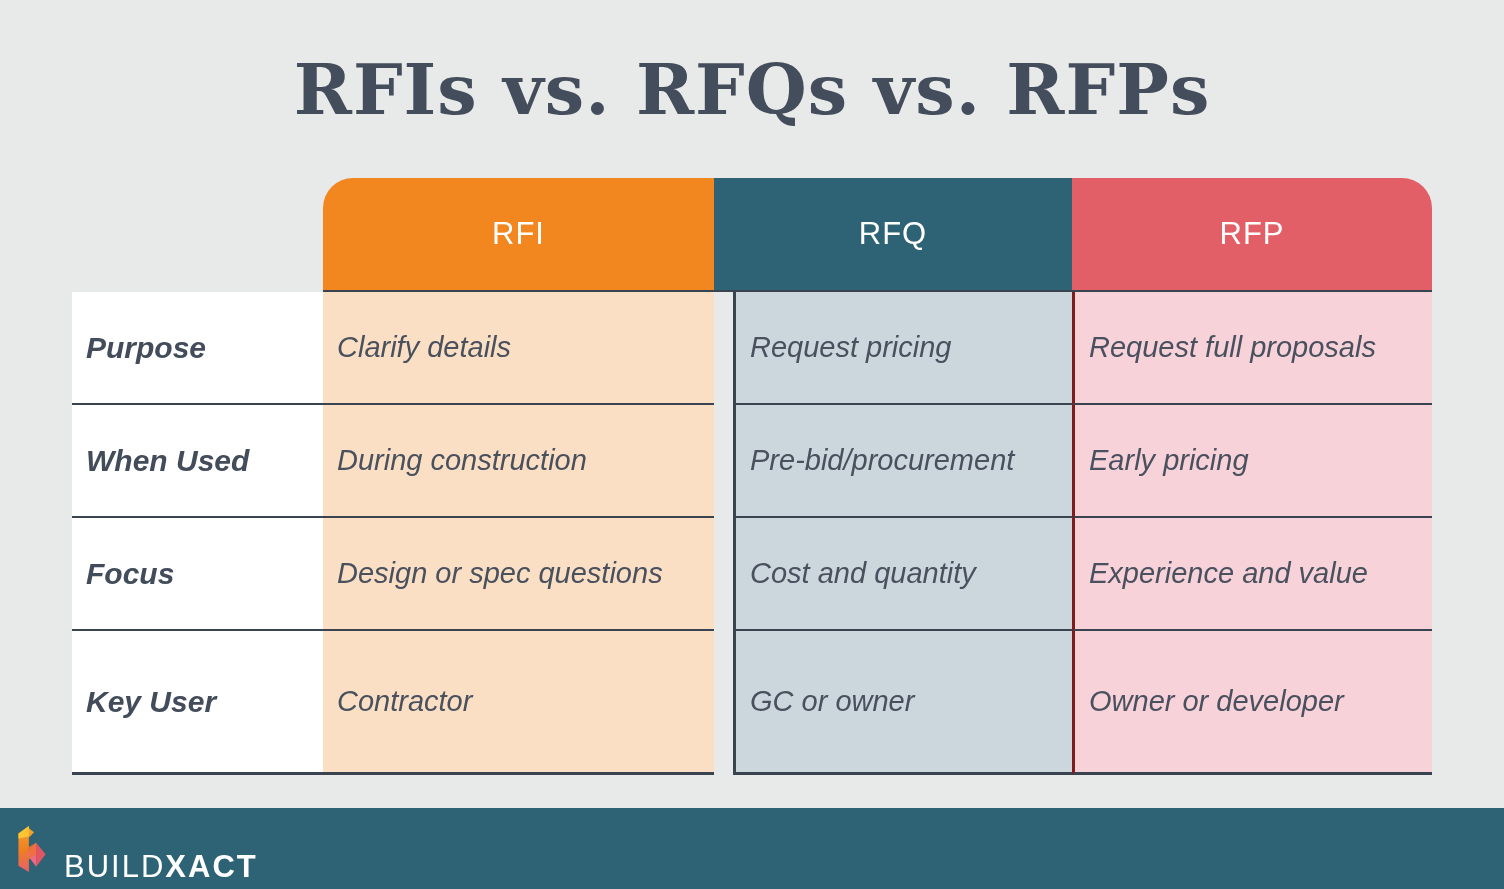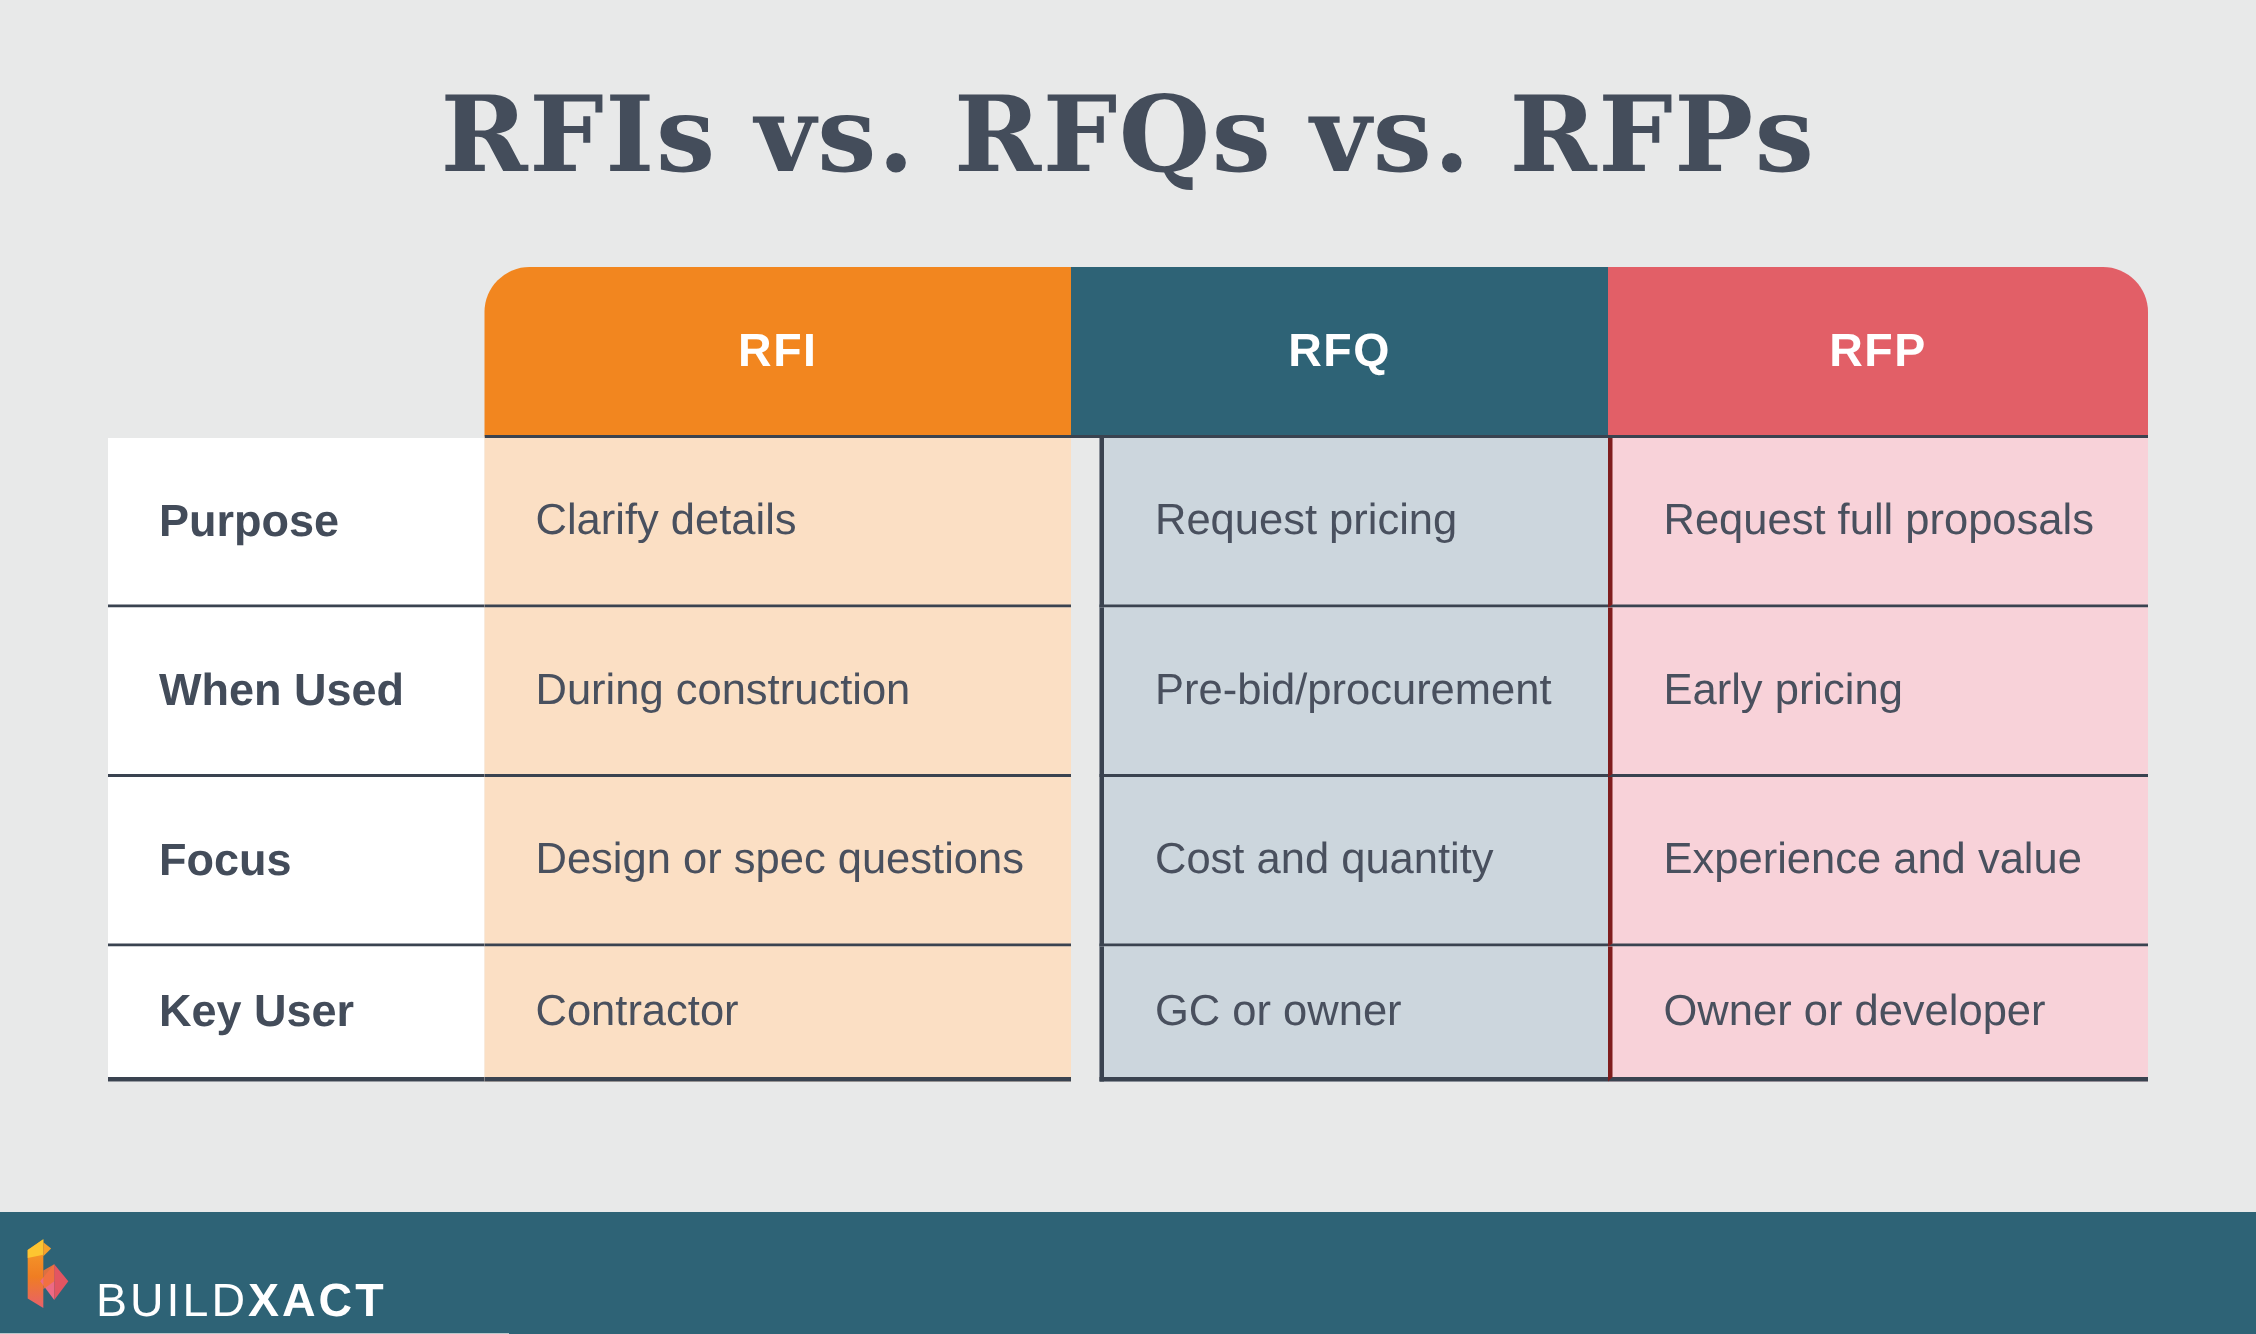--- a/index.html
+++ b/index.html
@@ -34,47 +34,48 @@
     grid-auto-rows: auto;
   }
 
   .h-cell {
     height: 114px;
     display: flex;
     align-items: center;
     justify-content: center;
     color: #ffffff;
     font-size: 31px;
-    font-weight: bold;
+    font-weight: normal;
     letter-spacing: 1px;
   }
   .h-spacer { background: transparent; height: 114px; }
   .h-rfi { background: #f2861f; border-radius: 30px 0 0 0; border-bottom: 2px solid #3a4350; }
   .h-rfq { background: #2e6376; border-bottom: 2px solid #3a4350; }
   .h-rfp { background: #e25f67; border-radius: 0 30px 0 0; border-bottom: 2px solid #3a4350; }
 
   .cell {
     height: 113px;
     display: flex;
     align-items: center;
-    padding-left: 34px;
+    padding-left: 14px;
     font-size: 29px;
     color: #49505e;
     border-bottom: 2px solid #3a4350;
+    font-style: italic;
   }
   .label-cell {
     background: #ffffff;
     font-weight: bold;
     font-size: 30px;
     color: #434c5a;
   }
   .col-rfi { background: #fbdfc4; }
   .col-rfq { background: #ccd6dd; border-left: 3px solid #3a4350; margin-left: 19px; }
   .col-rfp { background: #f8d2d9; border-left: 3px solid #7f1d1d; }
-  .row-last { border-bottom: 3px solid #3a4350; height: 90px; }
+  .row-last { border-bottom: 3px solid #3a4350; height: 144px; }
 
   .footer {
     position: absolute;
     left: 0;
     bottom: 0;
     width: 100%;
     height: 81px;
     background: #2e6376;
     display: flex;
     align-items: center;

